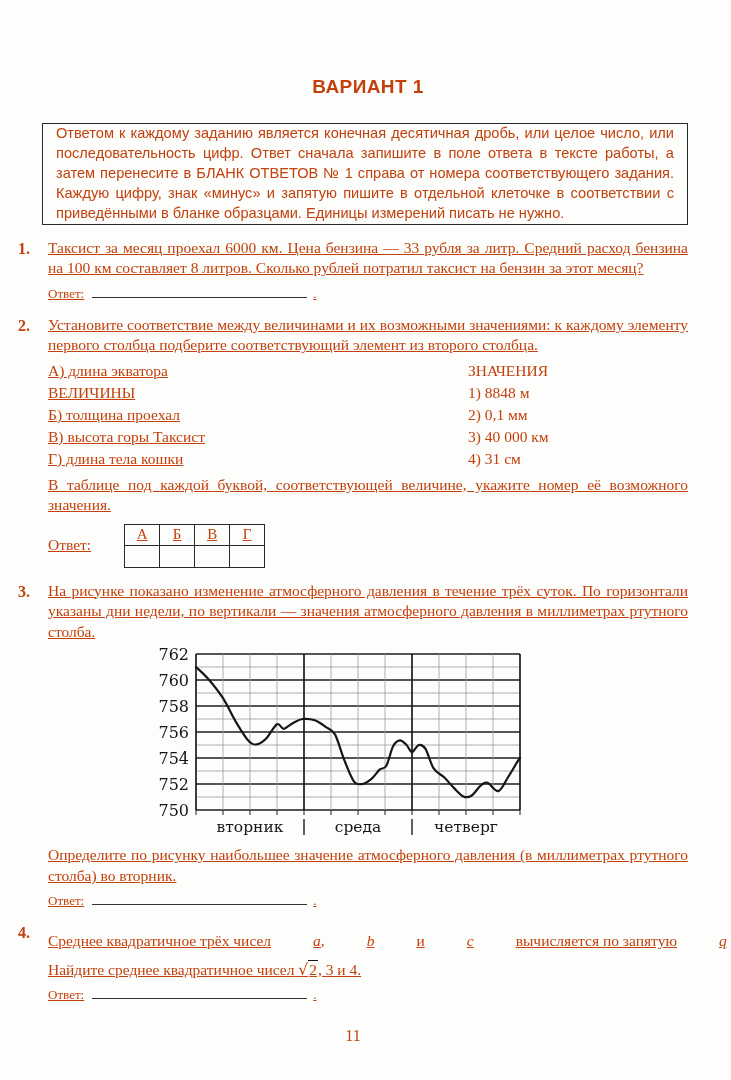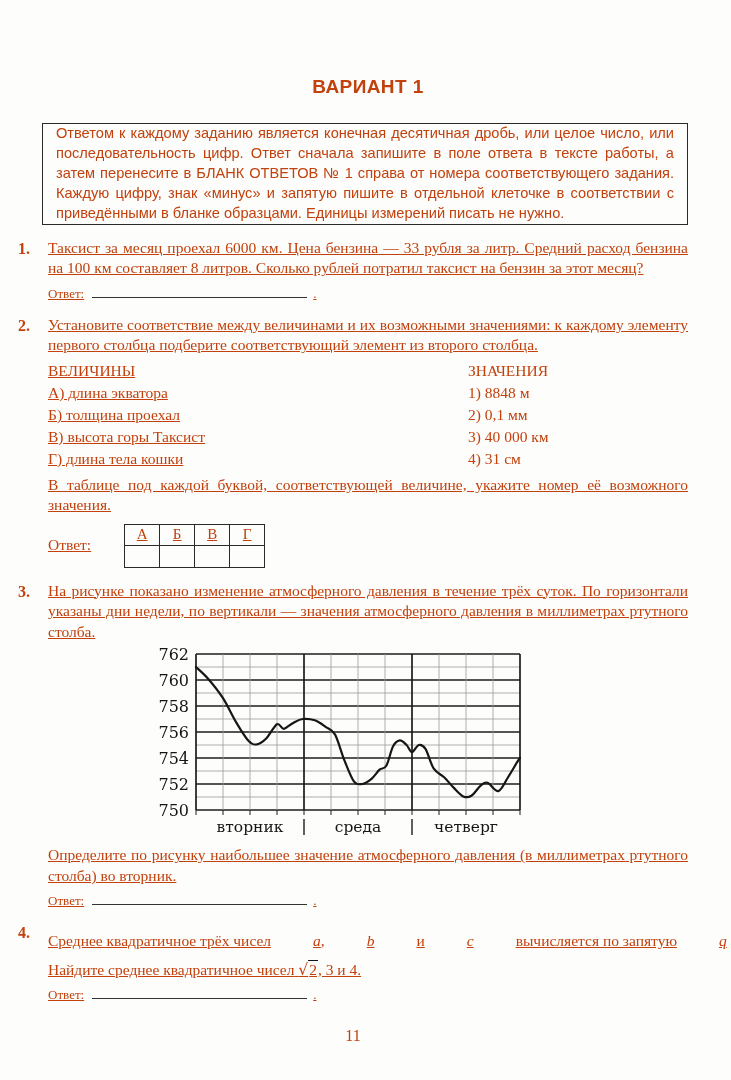--- a/index.html
+++ b/index.html
@@ -69,22 +69,22 @@
       </div>
     </div>
   </div>
 
   <div class="problem">
     <div class="pnum">2.</div>
     <div class="pbody">
       <p class="ptext">Установите соответствие между величинами и их возможными значениями: к каждому элементу первого столбца подберите соответствующий элемент из второго столбца.</p>
       <div class="cols">
         <div class="col-left">
+          <p class="item">А) длина экватора</p>
           <p class="item col-h">ВЕЛИЧИНЫ</p>
-          <p class="item">А) длина экватора</p>
           <p class="item">Б) толщина проехал</p>
           <p class="item">В) высота горы Таксист</p>
           <p class="item">Г) длина тела кошки</p>
         </div>
         <div class="col-right">
           <p class="item col-h">ЗНАЧЕНИЯ</p>
           <p class="item">1)  8848 м</p>
           <p class="item">2)  0,1 мм</p>
           <p class="item">3)  40 000 км</p>
           <p class="item">4)  31 см</p>

